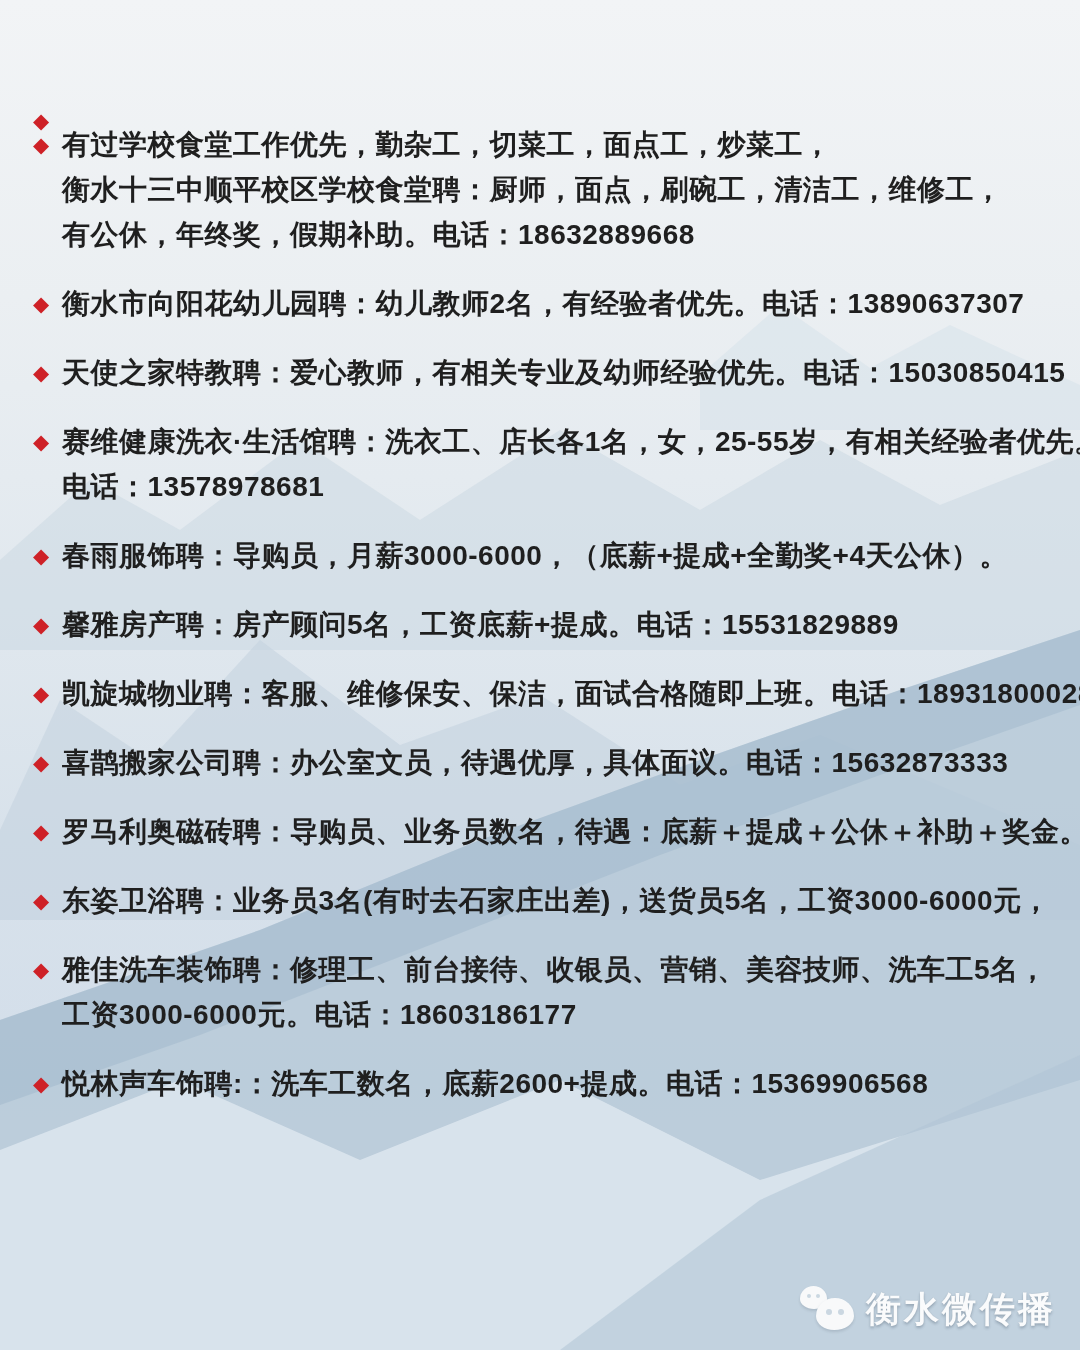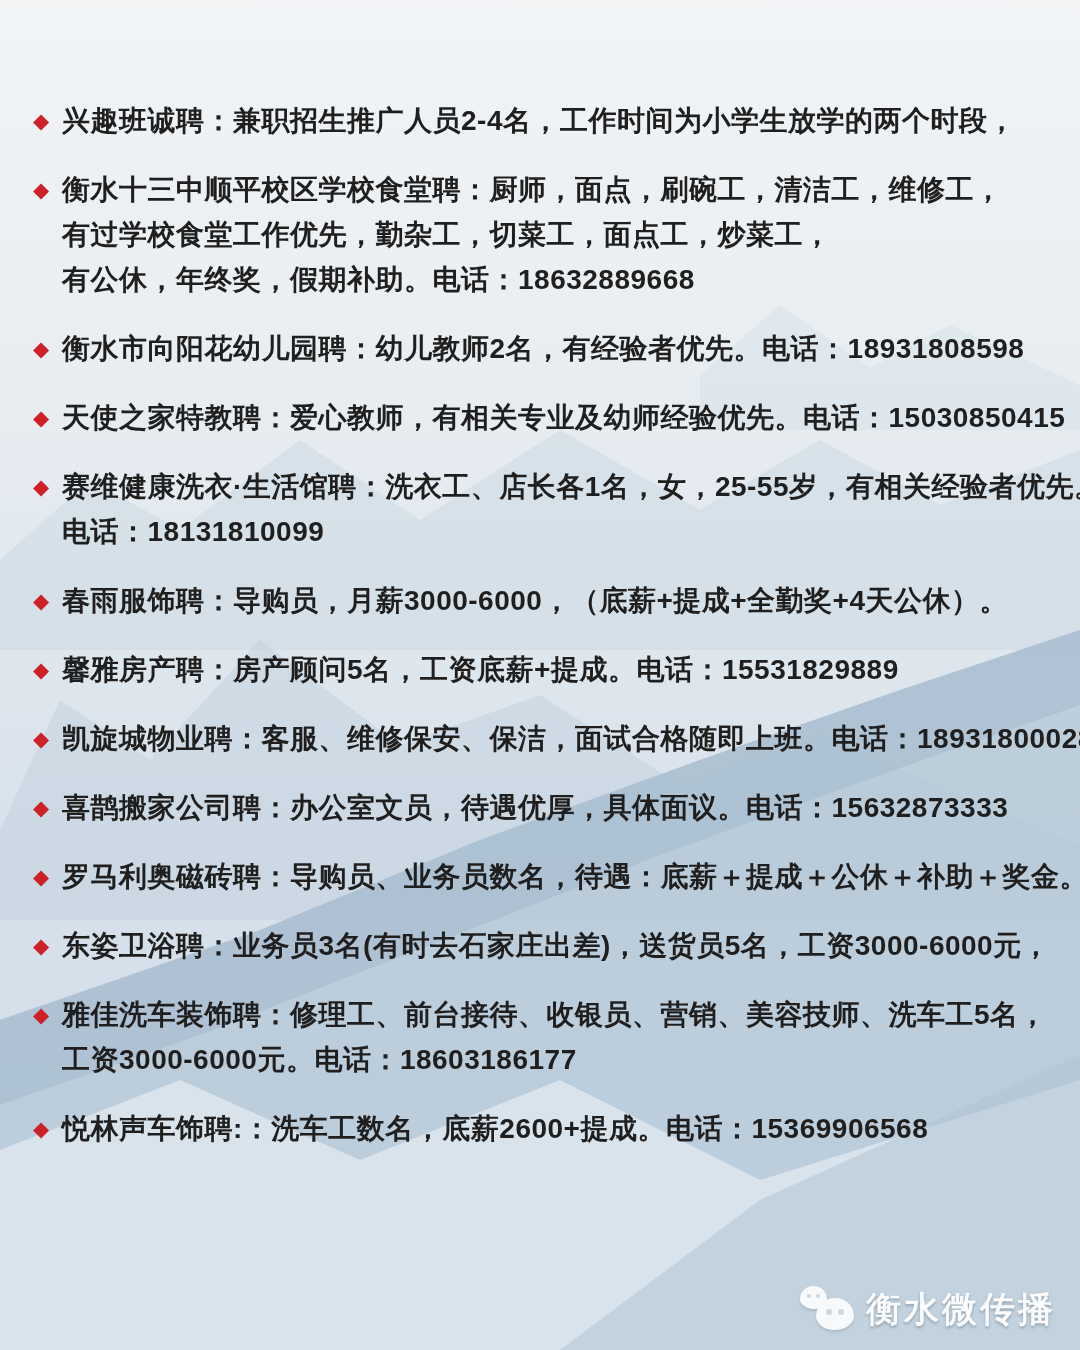--- a/index.html
+++ b/index.html
@@ -73,44 +73,43 @@
     <path d="M0,1020 L260,930 L480,840 L700,760 L900,690 L1080,630 L1080,1350 L0,1350 Z" fill="#b5c8d7" opacity="0.8"></path>
     <path d="M0,1020 L260,930 L480,840 L700,760 L900,690 L1080,630 L1080,705 L880,775 L660,855 L430,945 L200,1035 L0,1105 Z" fill="#9db5c9" opacity="0.45"></path>
     <path d="M0,1350 L0,1150 L180,1080 L360,1160 L560,1080 L760,1180 L1080,1080 L1080,1350 Z" fill="#dde6ee" opacity="0.85"></path>
     <path d="M560,1350 L760,1200 L1080,1055 L1080,1350 Z" fill="#b0c4d5" opacity="0.55"></path>
   </svg>
 
   <div class="content">
 
     <p class="listing">
       <span class="bullet">◆</span>
-      <span class="l">兴趣班诚聘：兼职招生推广人员2-4名，工作时间为小学生放学的两个时段，</span>
     </p>
 
     <p class="listing">
       <span class="bullet">◆</span>
+      <span class="l">有过学校食堂工作优先，勤杂工，切菜工，面点工，炒菜工，</span>
       <span class="l">衡水十三中顺平校区学校食堂聘：厨师，面点，刷碗工，清洁工，维修工，</span>
-      <span class="l">有过学校食堂工作优先，勤杂工，切菜工，面点工，炒菜工，</span>
       <span class="l">有公休，年终奖，假期补助。电话：18632889668</span>
     </p>
 
     <p class="listing">
       <span class="bullet">◆</span>
-      <span class="l">衡水市向阳花幼儿园聘：幼儿教师2名，有经验者优先。电话：18931808598</span>
+      <span class="l">衡水市向阳花幼儿园聘：幼儿教师2名，有经验者优先。电话：13890637307</span>
     </p>
 
     <p class="listing">
       <span class="bullet">◆</span>
       <span class="l">天使之家特教聘：爱心教师，有相关专业及幼师经验优先。电话：15030850415</span>
     </p>
 
     <p class="listing">
       <span class="bullet">◆</span>
       <span class="l">赛维健康洗衣·生活馆聘：洗衣工、店长各1名，女，25-55岁，有相关经验者优先。</span>
-      <span class="l">电话：18131810099</span>
+      <span class="l">电话：13578978681</span>
     </p>
 
     <p class="listing">
       <span class="bullet">◆</span>
       <span class="l">春雨服饰聘：导购员，月薪3000-6000，（底薪+提成+全勤奖+4天公休）。</span>
     </p>
 
     <p class="listing">
       <span class="bullet">◆</span>
       <span class="l">馨雅房产聘：房产顾问5名，工资底薪+提成。电话：15531829889</span>

